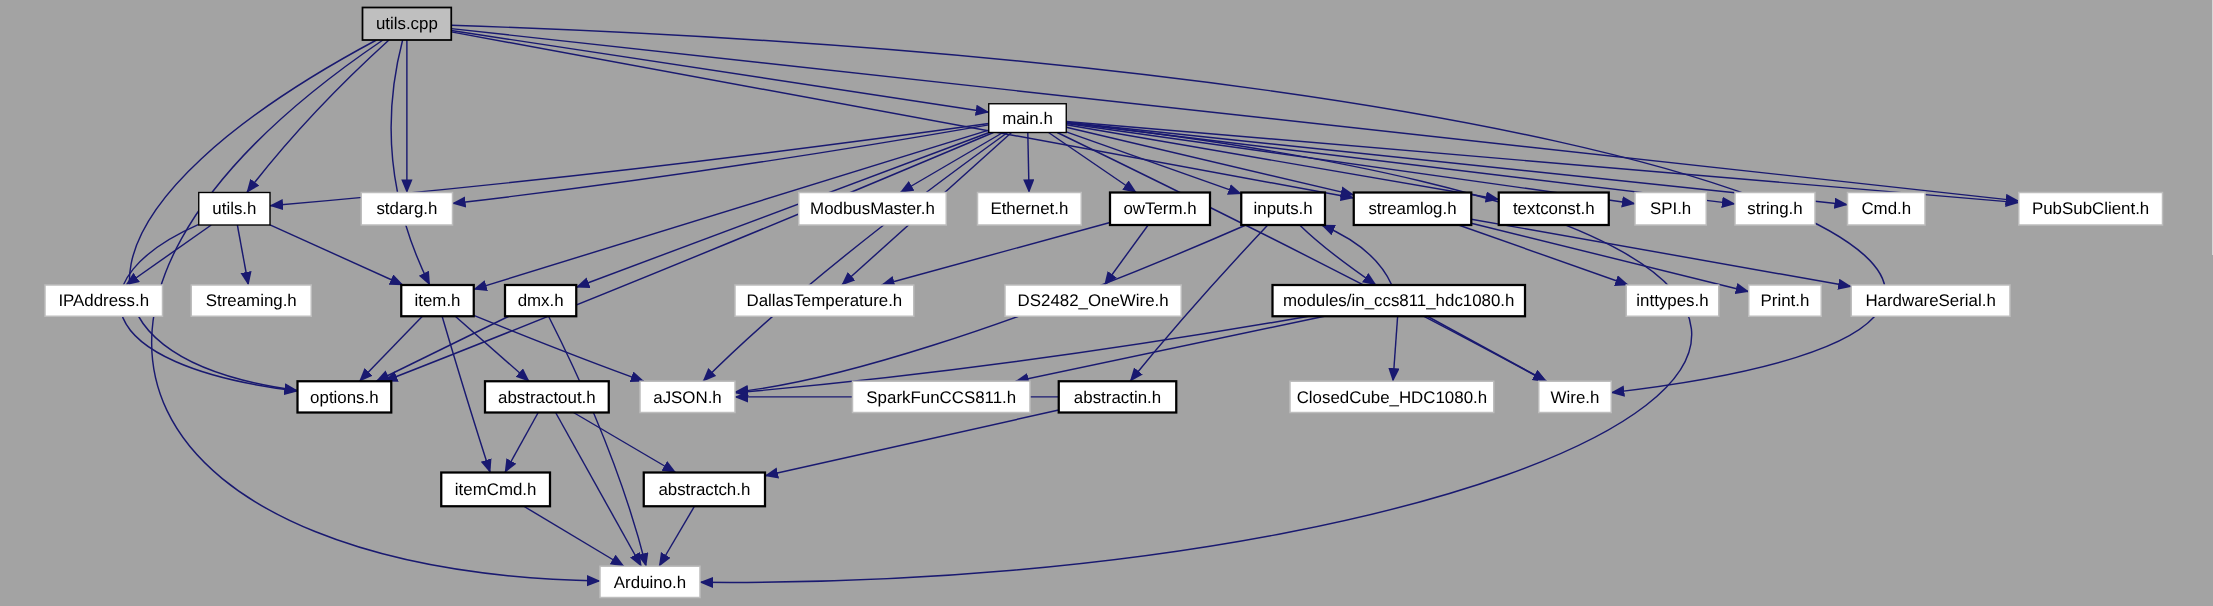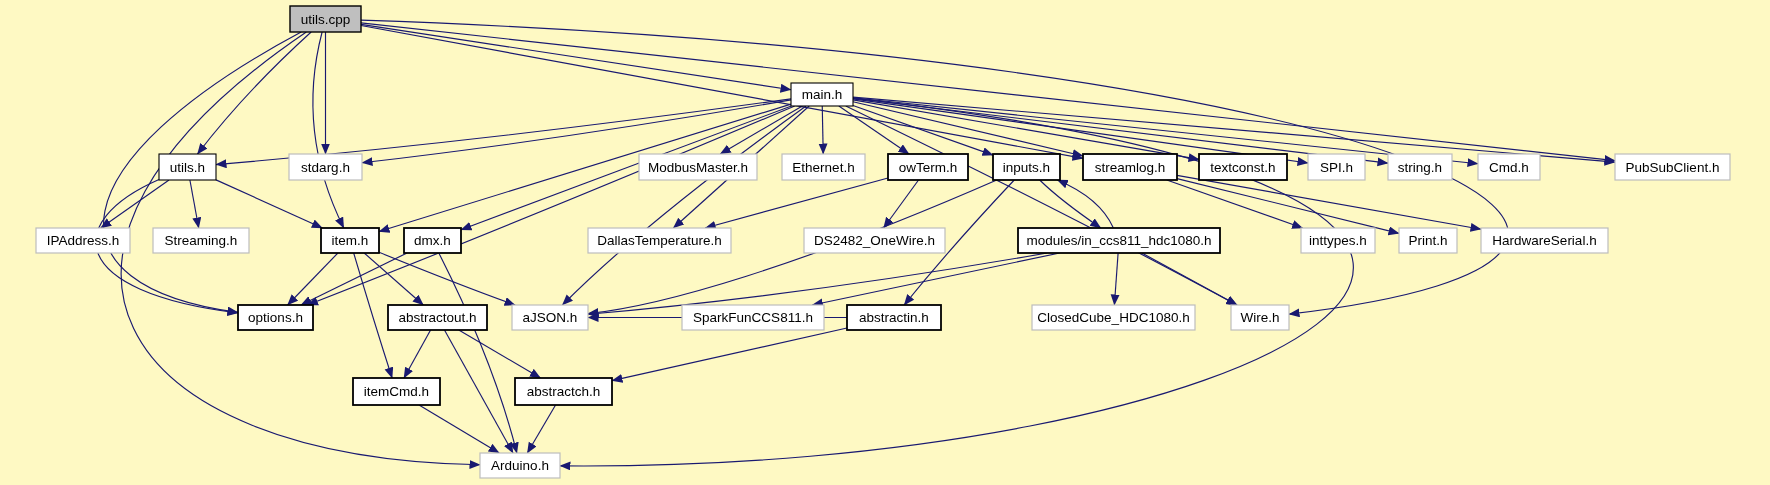--- a/index.html
+++ b/index.html
@@ -1,16 +1,16 @@
 <!DOCTYPE html>
 <html><head>
 <meta charset="utf-8">
 <style>
   html,body{margin:0;padding:0;background:#ffffff;}
-  #stage{width:1770px;height:485px;position:relative;background:#fef9c3;overflow:hidden;}
+  #stage{width:1770px;height:485px;position:relative;background:#a3a3a3;overflow:hidden;}
   svg{display:block;}
   svg text{font-family:"Liberation Sans","DejaVu Sans",sans-serif;font-size:13.5px;fill:#000000;}
   .edge{fill:none;}
   .node rect{fill:#ffffff;}
   .node.root rect{fill:#bfbfbf;stroke:#000000;stroke-width:1.4;}
   .node.internal rect{stroke:#000000;stroke-width:1.8;}
   .node.internal-thin rect{stroke:#000000;stroke-width:1.1;}
   .node.external rect{stroke:#bdbdbd;stroke-width:1.2;}
   .node.internal{cursor:pointer;}
 </style>

